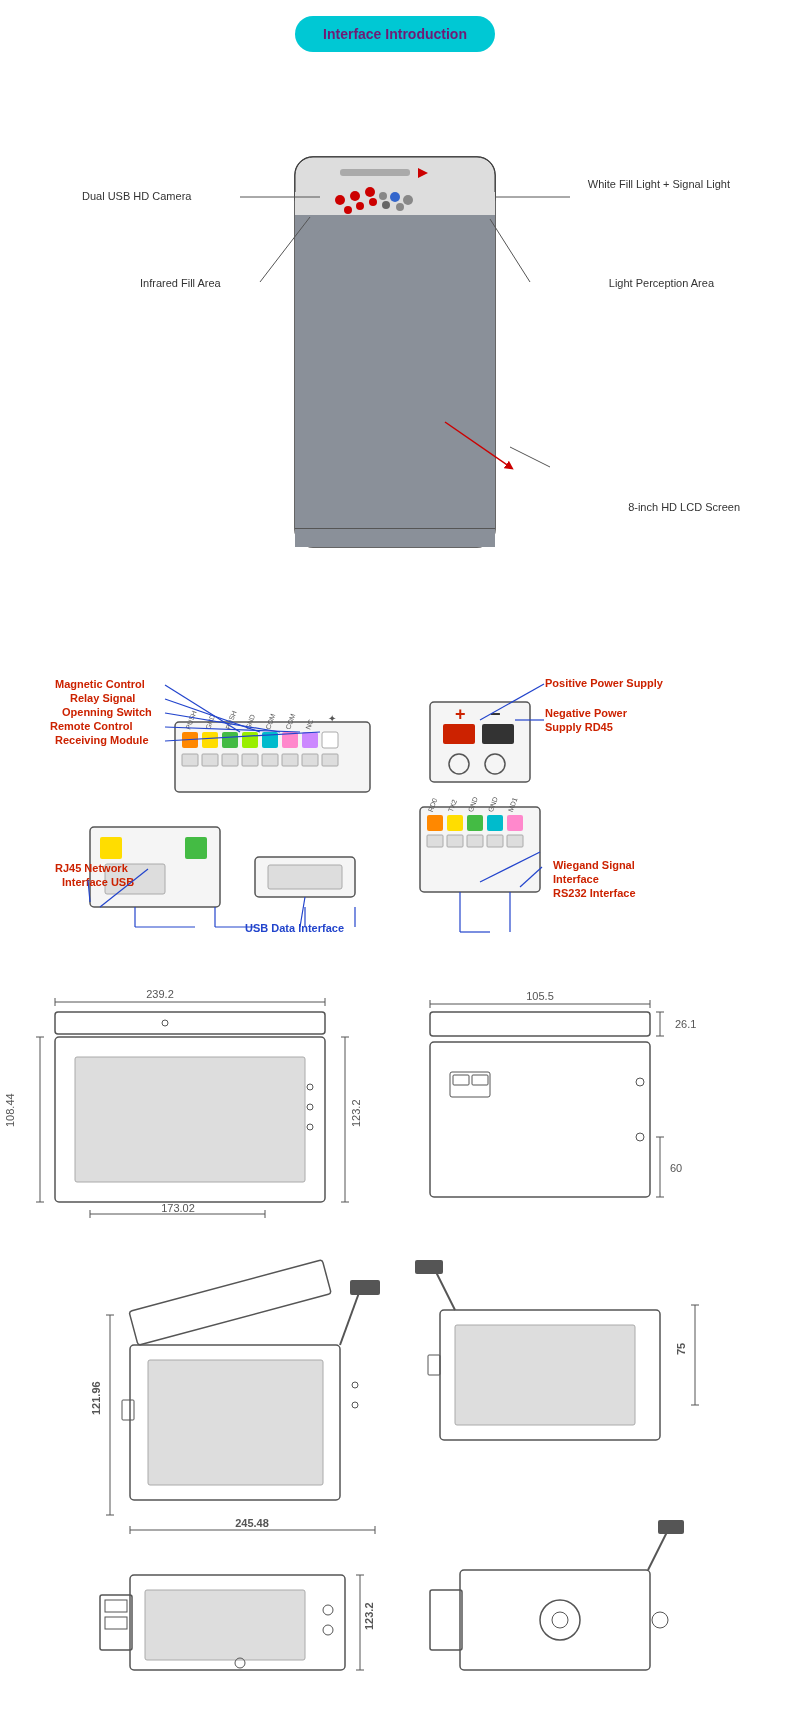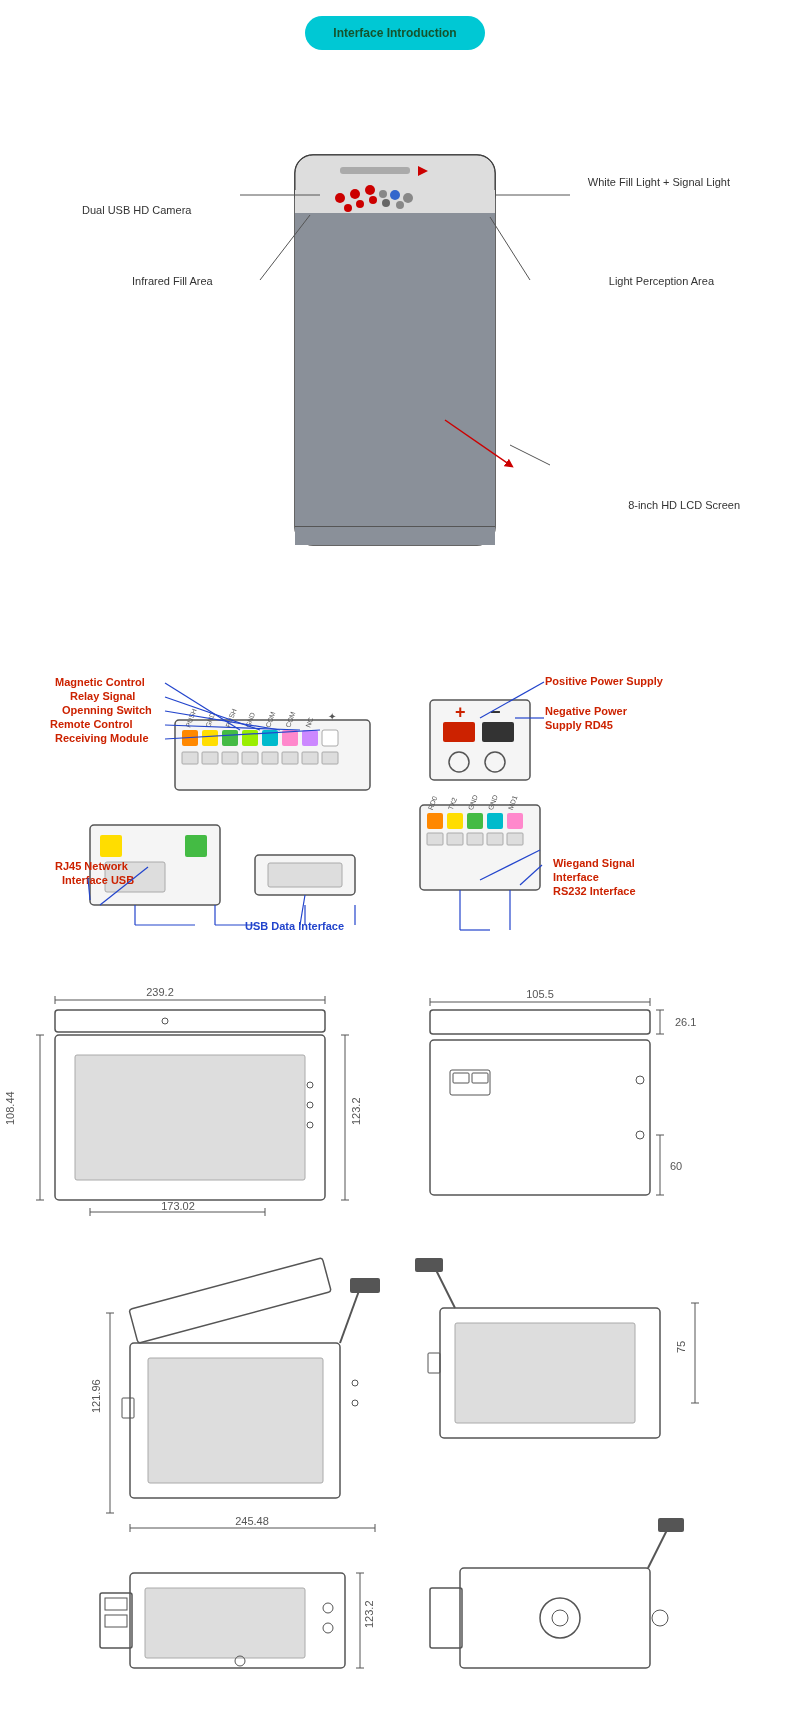--- a/index.html
+++ b/index.html
@@ -14,22 +14,22 @@
     }
 
     
     .header {
       display: flex;
       justify-content: center;
       padding: 16px 0 10px;
     }
     .title-badge {
       background: #00c8d4;
-      color: #14532d;
-      font-size: 12px;
+      color: #701a75;
+      font-size: 14px;
       font-weight: bold;
       padding: 10px 28px;
       border-radius: 28px;
     }
 
     
     .section-device {
       position: relative;
       width: 790px;
       height: 530px;
@@ -55,37 +55,38 @@
     .section-dims {
       width: 790px;
       padding: 20px 0;
       position: relative;
     }
 
     
     .section-sides {
       width: 766px;
       padding: 10px 0 20px;
+      font-weight: bold;
     }
 
     svg text {
       font-family: Arial, sans-serif;
     }
   </style>
 </head>
 <body>
 
 <div class="header">
   <div class="title-badge">Interface Introduction</div>
 </div>
 
 <div class="section-device">
 
-  <span class="label" style="left:82px; top:144px;">Dual USB HD Camera</span>
-  <span class="label" style="left:132px; top:215px;">Infrared Fill Area</span>
+  <span class="label" style="left:82px; top:128px;">Dual USB HD Camera</span>
+  <span class="label" style="left:140px; top:215px;">Infrared Fill Area</span>
 
   <span class="label" style="right:60px; top:116px;">White Fill Light + Signal Light</span>
   <span class="label" style="right:76px; top:215px;">Light Perception Area</span>
   <span class="label" style="right:50px; top:395px;margin-top:44px;">8-inch HD LCD Screen</span>
 
   <svg width="790" height="530" style="position:absolute;top:0;left:0;">
 
     <rect x="295" y="95" width="200" height="390" rx="18" ry="18" fill="#555" stroke="#333" stroke-width="1.5"></rect>
 
     <rect x="295" y="95" width="200" height="58" rx="18" ry="18" fill="#ddd" stroke="#333" stroke-width="1"></rect>

